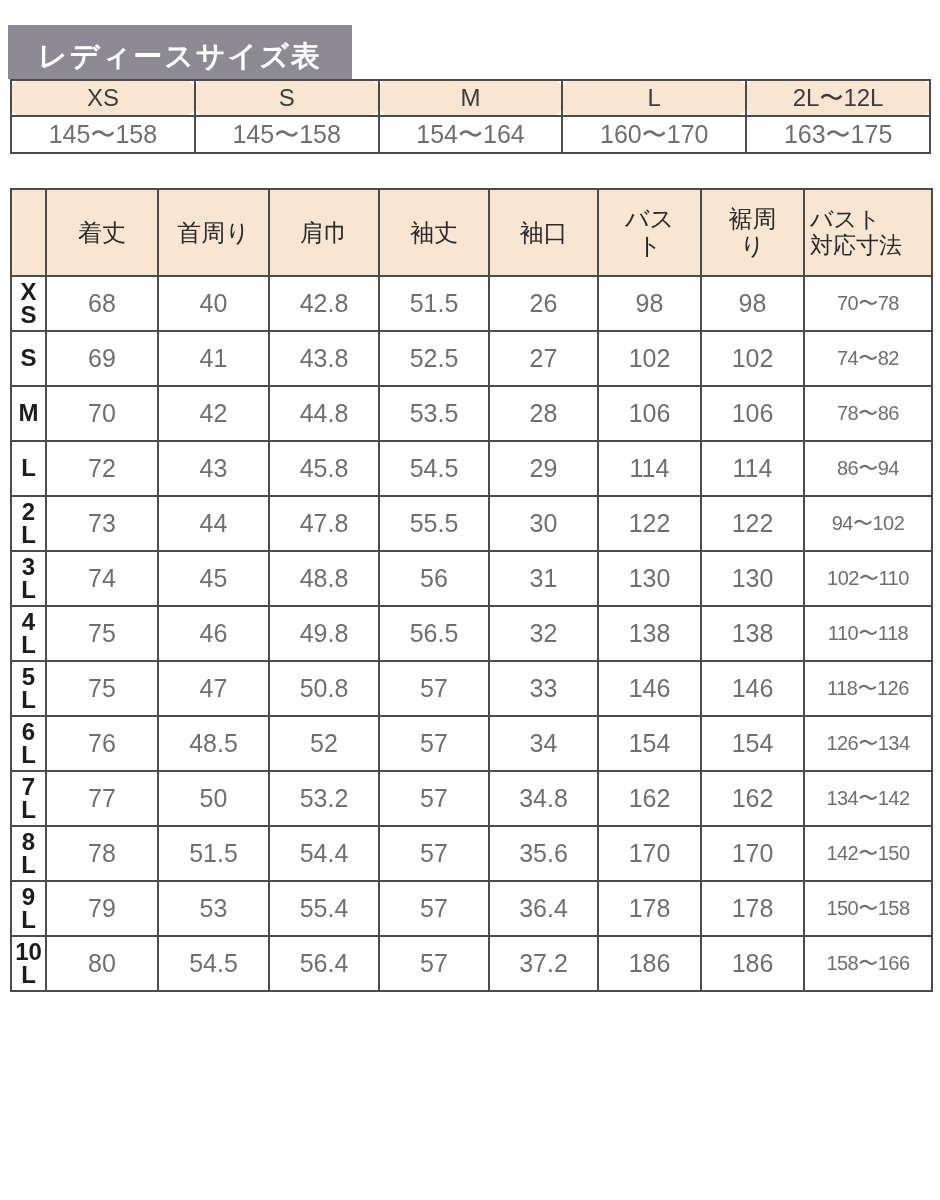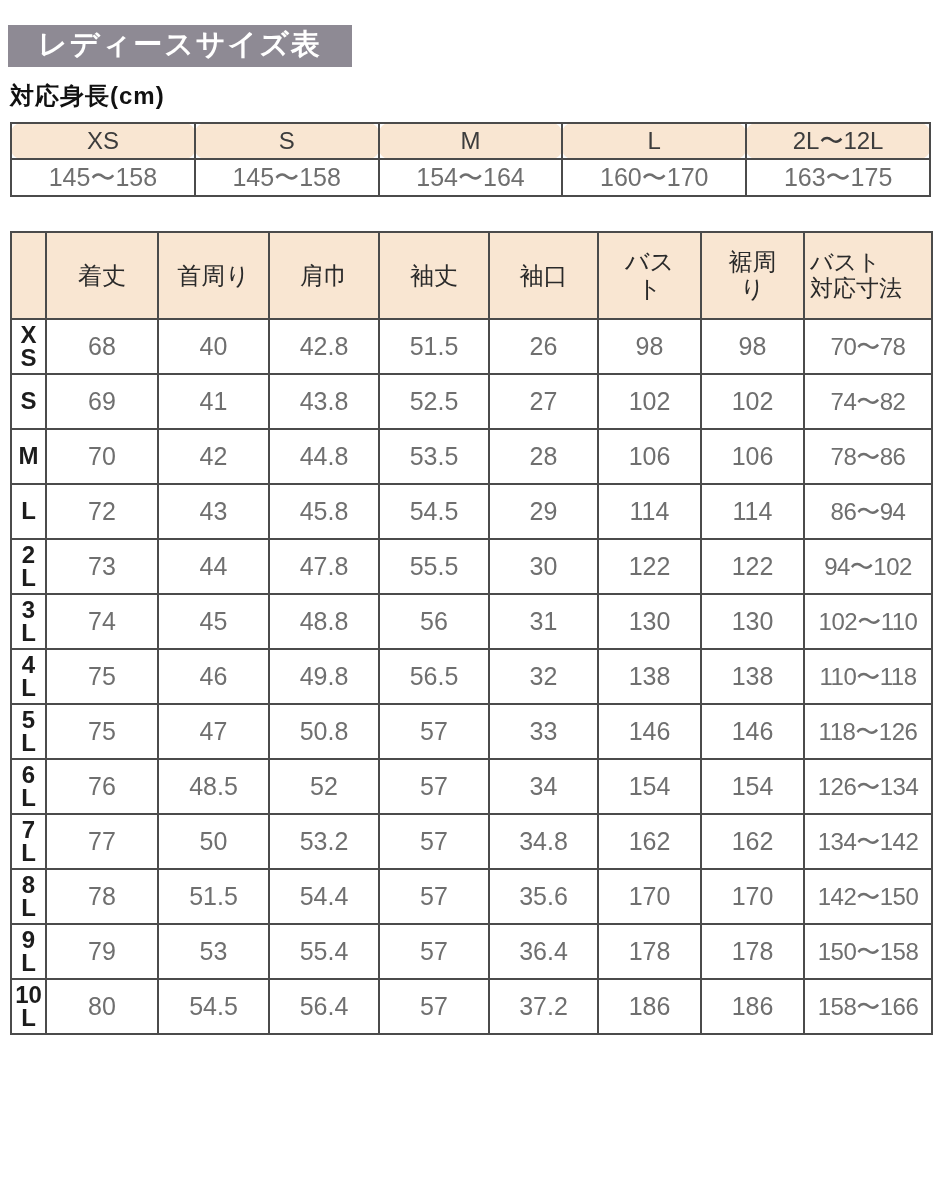--- a/index.html
+++ b/index.html
@@ -20,21 +20,21 @@
   .page{position:relative;width:940px;height:1200px;padding:25px 9px 0 8px;}
 
   .title-bar{
     display:inline-block;
     min-width:344px;
     background:var(--title-bg);
     color:var(--title-text);
     font-size:29px;font-weight:bold;
     letter-spacing:2px;
     text-align:center;
-    padding:4px 20px 6px 20px;
+    padding:16px 20px 6px 20px;
     line-height:1.1;
   }
 
   .subtitle{
     margin:13px 0 10px 2px;
     font-size:24px;font-weight:bold;color:#111;
     letter-spacing:1px;
   }
 
   table{border-collapse:collapse;table-layout:fixed;}
@@ -71,31 +71,30 @@
     text-align:center;vertical-align:middle;
     white-space:pre-line;line-height:0.95;
     padding:0;
   }
   .size-table tbody td{
     color:var(--value-text);font-size:25px;font-weight:normal;
     height:55px;text-align:center;vertical-align:middle;
     padding:0;
   }
   .size-table tbody td.last-col{
-    font-size:24px;letter-spacing:-0.5px;
+    font-size:20px;letter-spacing:-0.5px;
   }
 </style>
 </head>
 <body>
 
 <div class="page">
 
   <div class="title-bar">レディースサイズ表</div>
 
-  <div class="subtitle">対応身長(cm)</div>
 
   <table class="height-table">
     <colgroup>
       <col style="width:20%">
         <col style="width:20%">
         <col style="width:20%">
       <col style="width:20%">
         <col style="width:20%">
     </colgroup>
     <thead>

